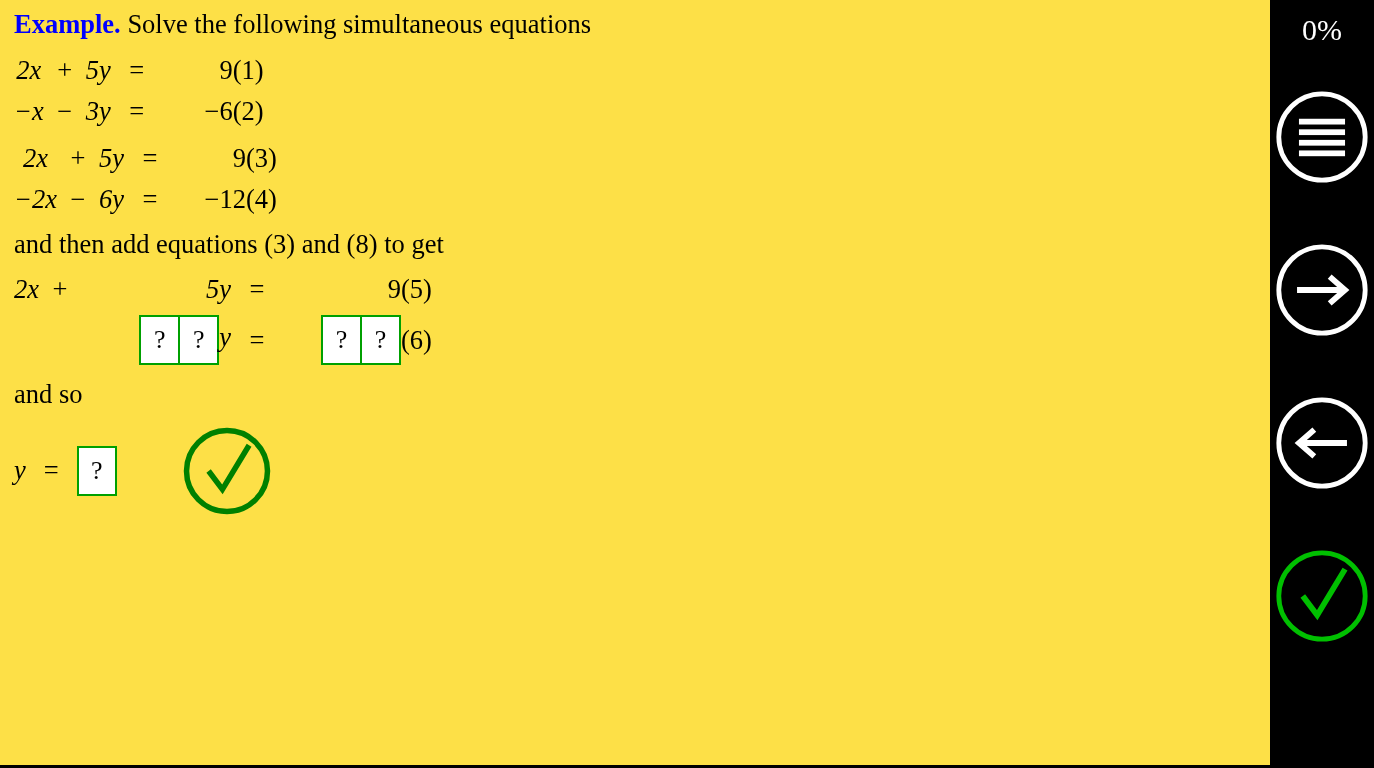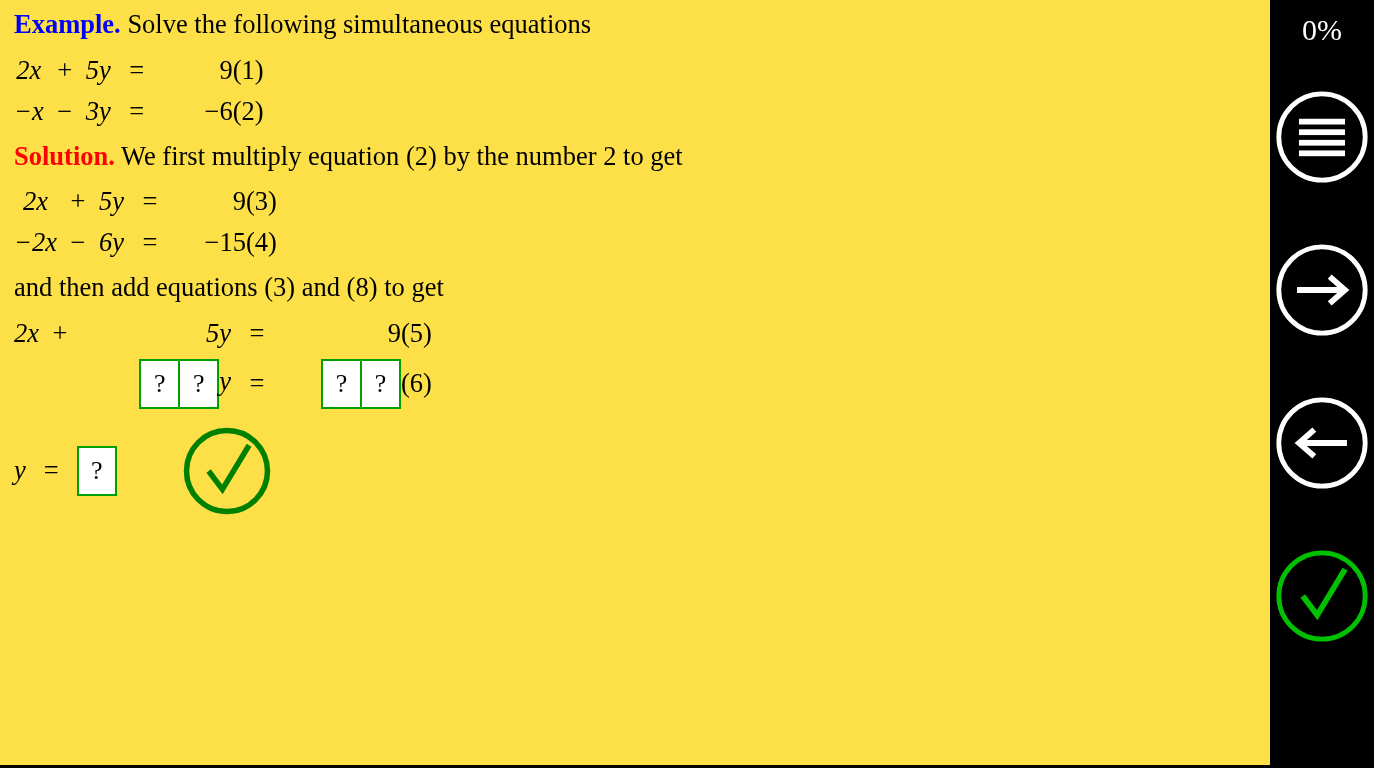--- a/index.html
+++ b/index.html
@@ -158,41 +158,37 @@
         <td class="c-lhs mi">−x</td>
         <td class="c-op mn">−</td>
         <td class="c-term mi">3y</td>
         <td class="c-eq mn">=</td>
         <td class="c-rhs mn">−6</td>
         <td class="c-tag mn">(2)</td>
       </tr>
     </tbody>
       </table>
 
-    <p class="para">
-      <span class="kw-solution">Solution.</span>
-      <span>We first multiply equation (2) by the number 2 to get</span>
-    </p>
 
     <table class="eqs eq-block-2">
       <tbody>
           <tr>
         <td class="c-lhs mi">2x</td>
         <td class="c-op mn">+</td>
         <td class="c-term mi">5y</td>
         <td class="c-eq mn">=</td>
         <td class="c-rhs mn">9</td>
         <td class="c-tag mn">(3)</td>
       </tr>
       <tr>
         <td class="c-lhs mi">−2x</td>
         <td class="c-op mn">−</td>
         <td class="c-term mi">6y</td>
         <td class="c-eq mn">=</td>
-        <td class="c-rhs mn">−15</td>
+        <td class="c-rhs mn">−12</td>
         <td class="c-tag mn">(4)</td>
       </tr>
     </tbody>
       </table>
 
     <p class="para">and then add equations (3) and (8) to get</p>
 
     <table class="eqs eq-block-3">
       <tbody>
           <tr>
@@ -215,20 +211,21 @@
         <td class="c-rhs" style="min-width:118px">
           <span class="boxgroup">
             <span class="ansbox pair-left">?</span><span class="ansbox pair-right">?</span>
           </span>
         </td>
         <td class="c-tag mn">(6)</td>
       </tr>
     </tbody>
       </table>
 
+    <p class="para">and so</p>
 
     <table class="eqs eq-block-4">
       <tbody>
           <tr>
         <td class="mi" style="padding-right:18px">y</td>
         <td class="mn" style="padding-right:18px">=</td>
         <td>
           <span class="ansbox">?</span>
         </td>
         <td>

